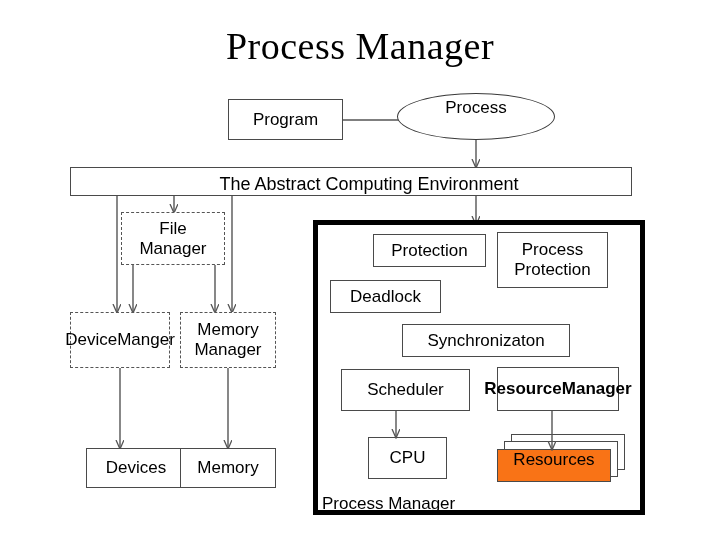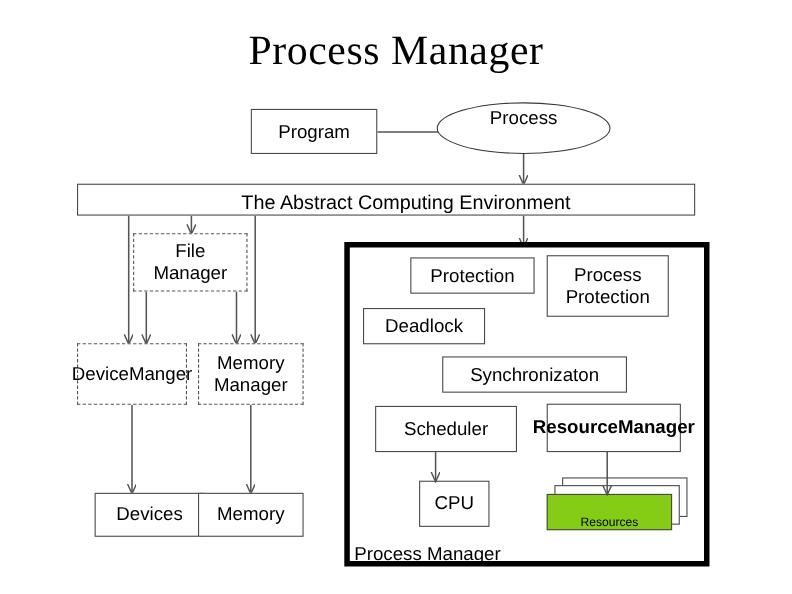--- a/index.html
+++ b/index.html
@@ -95,25 +95,25 @@
     position: absolute;
     box-sizing: border-box;
     border: 1.5px solid #4a4a4a;
     background: #ffffff;
     z-index: 3;
   }
   .stack-front {
     position: absolute;
     box-sizing: border-box;
     border: 1.5px solid #4a4a4a;
-    background: #84cc16;
+    background: #f97316;
     display: flex;
-    align-items: flex-end;
+    align-items: flex-start;
     justify-content: center;
-    font-size: 11px;
+    font-size: 17px;
     color: #000000;
     z-index: 5;
   }
 
   
   #wires {
     position: absolute;
     left: 0;
     top: 0;
     width: 720px;
@@ -236,21 +236,21 @@
 
   <div class="node solid" style="left:341px; top:369px; width:129px; height:42px;">
     <span>Scheduler</span>
   </div>
 
   <div class="node solid" style="left:497px; top:367px; width:122px; height:44px; font-weight:bold;">
     <span>Resource</span>
     <span>Manager</span>
   </div>
 
-  <div class="node solid" style="left:381px; top:437px; width:64px; height:42px;">
+  <div class="node solid" style="left:368px; top:437px; width:79px; height:42px;">
     <span>CPU</span>
   </div>
 
   <div class="stack-layer" style="left:511px; top:434px; width:114px; height:36px;"></div>
   <div class="stack-layer" style="left:504px; top:441px; width:114px; height:36px;"></div>
   <div class="stack-front" style="left:497px; top:449px; width:114px; height:33px;">
     <span>Resources</span>
   </div>
 
 </div>

